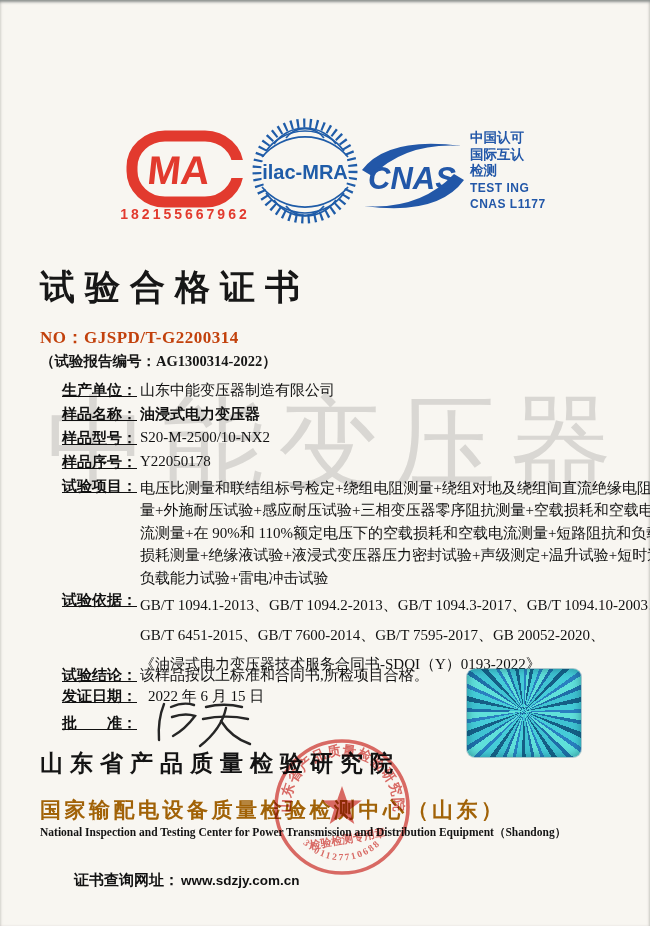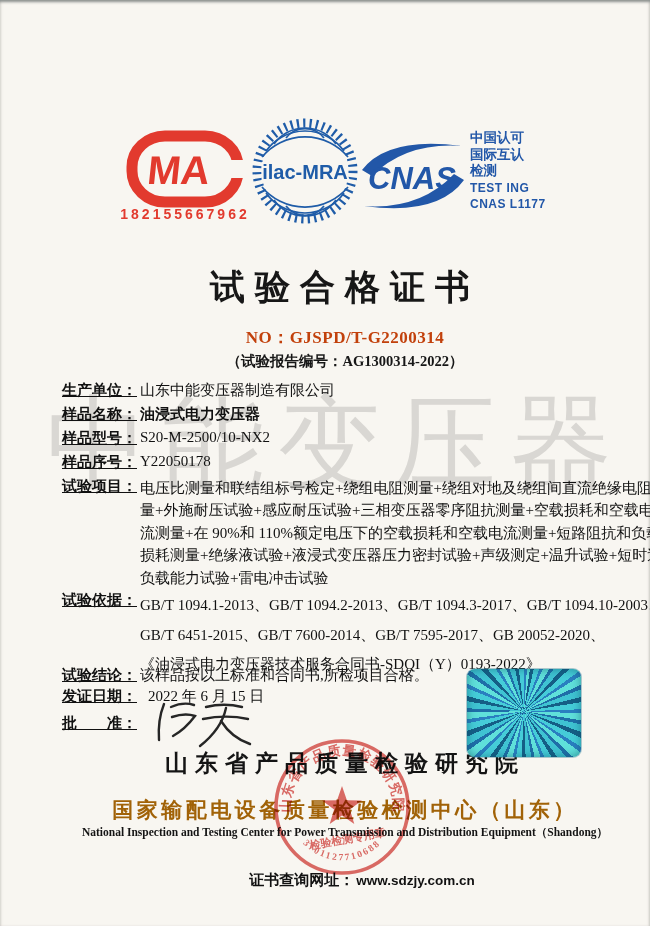--- a/index.html
+++ b/index.html
@@ -7,21 +7,21 @@
     width:650px;height:926px;
     font-family:"Liberation Serif","DejaVu Serif",serif;
     background:#e9e7e3;
   }
   .page{
     position:relative;width:650px;height:926px;overflow:hidden;
     background:#f8f6f1;
     box-shadow:inset 0 3px 3px -1px #8a8f8d, inset -2px 0 3px -1px #d8d5d0, inset 2px 0 3px -1px #e3e0da;
   }
   .abs{position:absolute;}
-  .center-col{left:40px;width:610px;text-align:center;}
+  .center-col{left:40px;width:610px;text-align:left;}
   
   .cma-number{
     left:116px;top:206px;width:138px;text-align:center;
     color:#e23a2e;font-weight:bold;font-size:14px;letter-spacing:3px;
     font-family:"Liberation Sans","DejaVu Sans",sans-serif;
   }
   .cnas-text{left:470px;top:130px;color:#2257a8;line-height:16.5px;
     font-weight:bold;font-size:13.5px;
     font-family:"Liberation Sans","DejaVu Sans",sans-serif;}
   .cnas-text .lat{font-size:12px;letter-spacing:.5px;}

